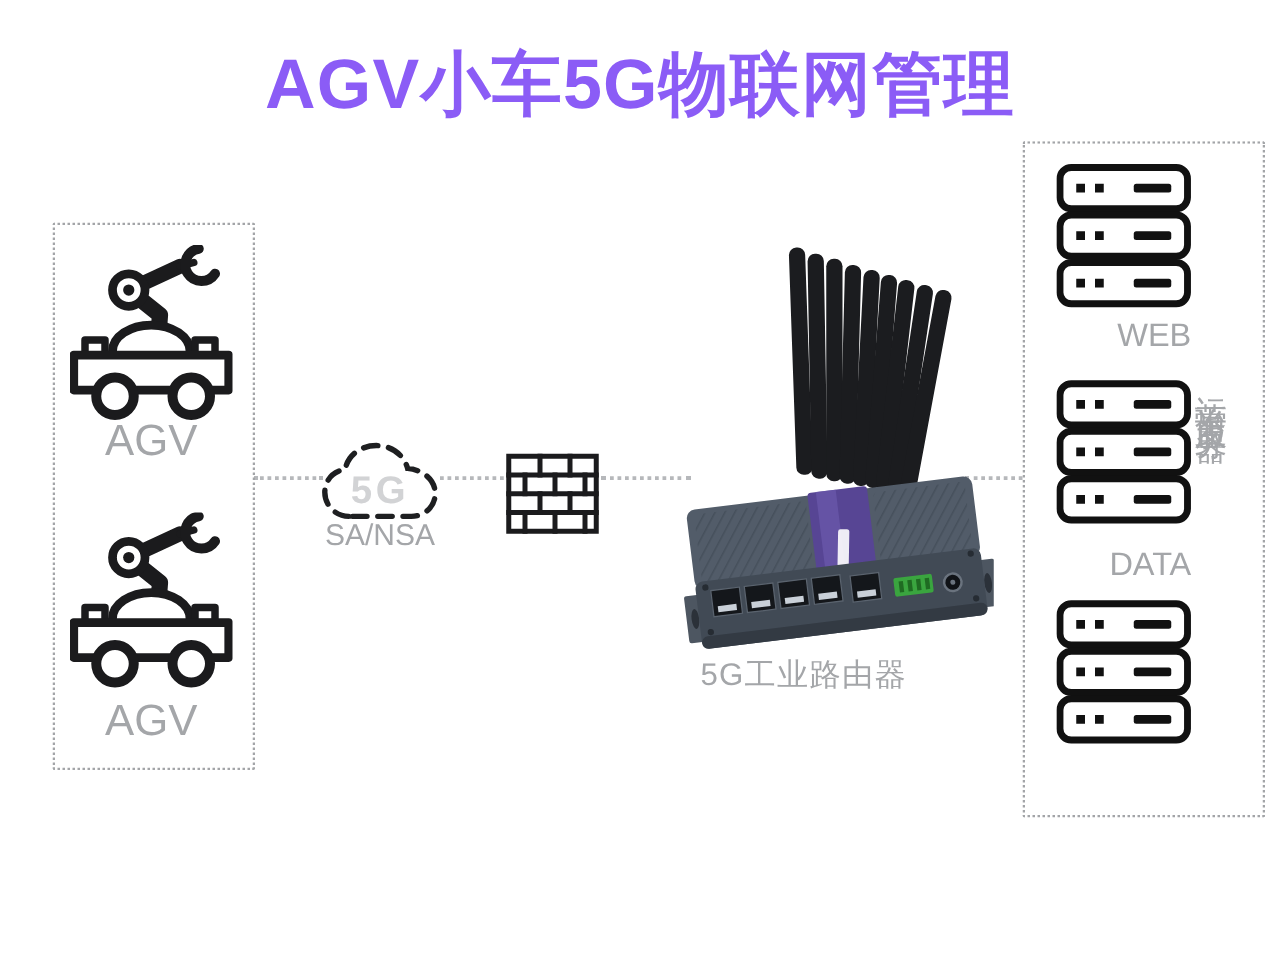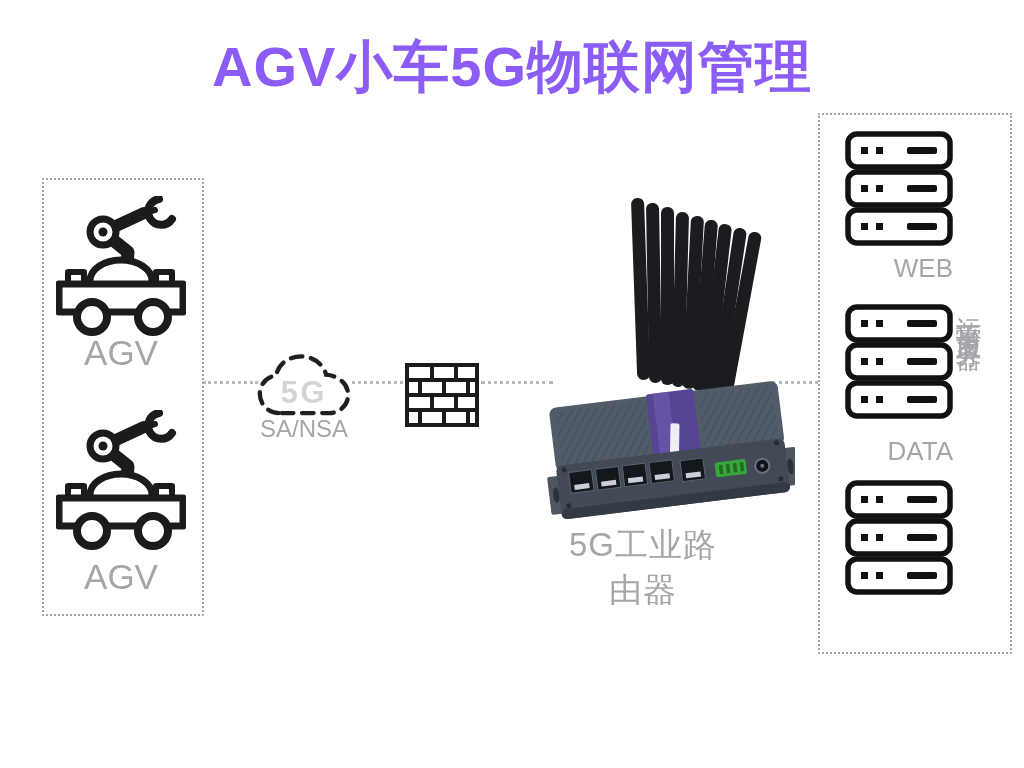--- a/index.html
+++ b/index.html
@@ -14,21 +14,21 @@
   }
   .dotted-box{
     border:2px dotted #a3a5a8;border-radius:2px;background:transparent;
   }
   .lbl{
     color:#a4a6a9;text-align:center;
   }
   .lbl-agv{font-size:35px;}
   .lbl-net{font-size:24px;}
   .lbl-server{font-size:26px;text-align:right;}
-  .lbl-router{font-size:33px;letter-spacing:1px;}
+  .lbl-router{font-size:25px;letter-spacing:1px;}
   .side-label{
     writing-mode:vertical-rl;text-orientation:upright;
     color:#a4a6a9;font-size:26px;letter-spacing:5px;line-height:1;
   }
   .dash-seg{
     border-top:3px dotted #b6b8bb;height:0;
   }
   svg{display:block;}
 </style>
 </head>

